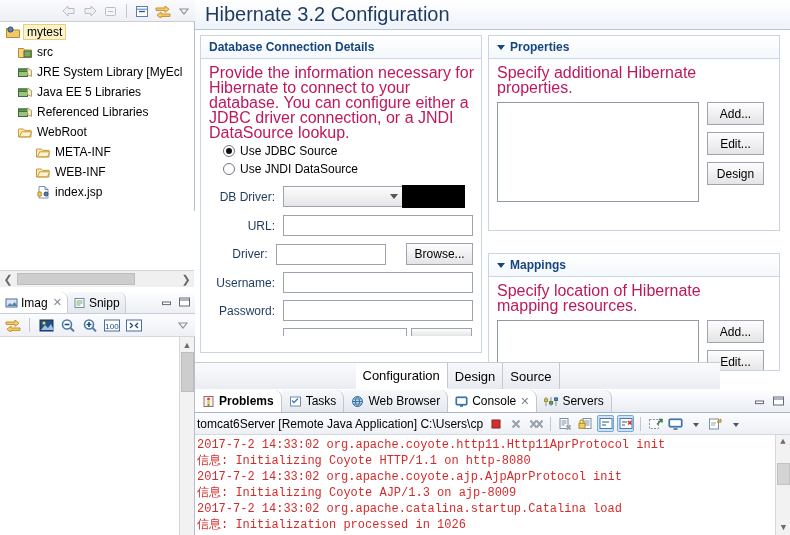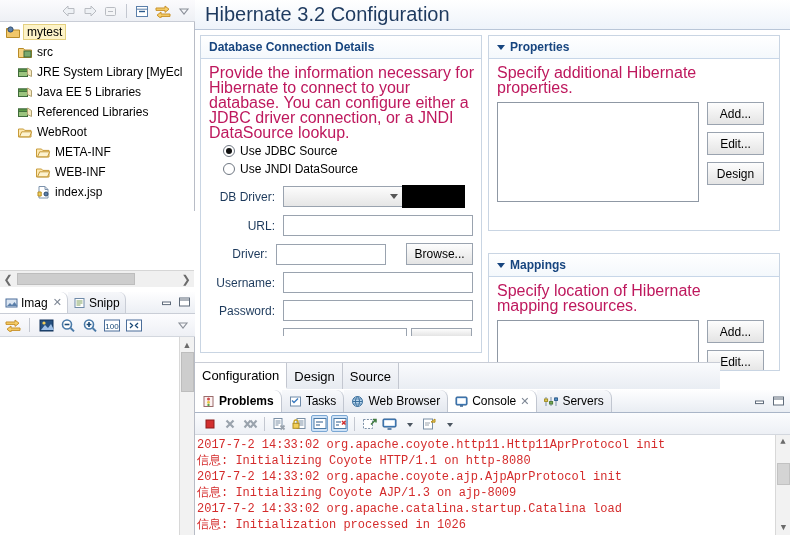--- a/index.html
+++ b/index.html
@@ -142,21 +142,21 @@
     background: linear-gradient(to bottom,#fdfdfd,#e4e4e4);
     font-size: 12px; text-align: right; color: #000;
     display: flex; align-items: center; justify-content: center;
   }
   .listbox { border: 1px solid #8f98a4; background: #fff; }
 
   #ed-tabs {
     position: absolute; left: 0; top: 362px; width: 525px; height: 27px;
     background: linear-gradient(to bottom,#fafbfd,#e9edf3);
     border-top: 1px solid #c9cdd6;
-    display: flex; align-items: flex-end;
+    display: flex; align-items: flex-end; justify-content: center;
   }
   .etab { height: 26px; padding: 0 7px; display: flex; align-items: center;
           font-size: 13px; border-right: 1px solid #c3c7d0; }
   .etab.active { background: #ffffff; border-bottom: 2px solid #ffffff; }
   .etab.inactive { background: linear-gradient(to bottom,#f6f7fa,#e7ebf1); }
 
   
   #bottom {
     position: absolute; left: 195px; top: 390px; width: 595px; height: 145px;
     background: #fff;
@@ -616,20 +616,21 @@
         <span class="winbtn">
           <svg width="13" height="12" viewBox="0 0 13 12">
               <rect x="1.5" y="2" width="10" height="8" fill="#fff" stroke="#5f6b7a"></rect>
               <path d="M1.5 4h10" stroke="#5f6b7a"></path>
             </svg>
         </span>
       </div>
     </div>
 
     <div id="bt-toolrow">
+      <span id="bt-label">tomcat6Server [Remote Java Application] C:\Users\cр</span>
       <span id="bt-icons">
         <span class="bti">
           <svg width="14" height="14" viewBox="0 0 14 14">
               <rect x="3" y="3" width="8" height="8" fill="#d22f2f" stroke="#8d1c1c"></rect>
             </svg>
         </span>
         <span class="bti">
           <svg width="14" height="14" viewBox="0 0 14 14">
               <path d="M3.5 3.5 l7 7 M10.5 3.5 l-7 7" stroke="#9aa3ad" stroke-width="2.2"></path>
             </svg>

